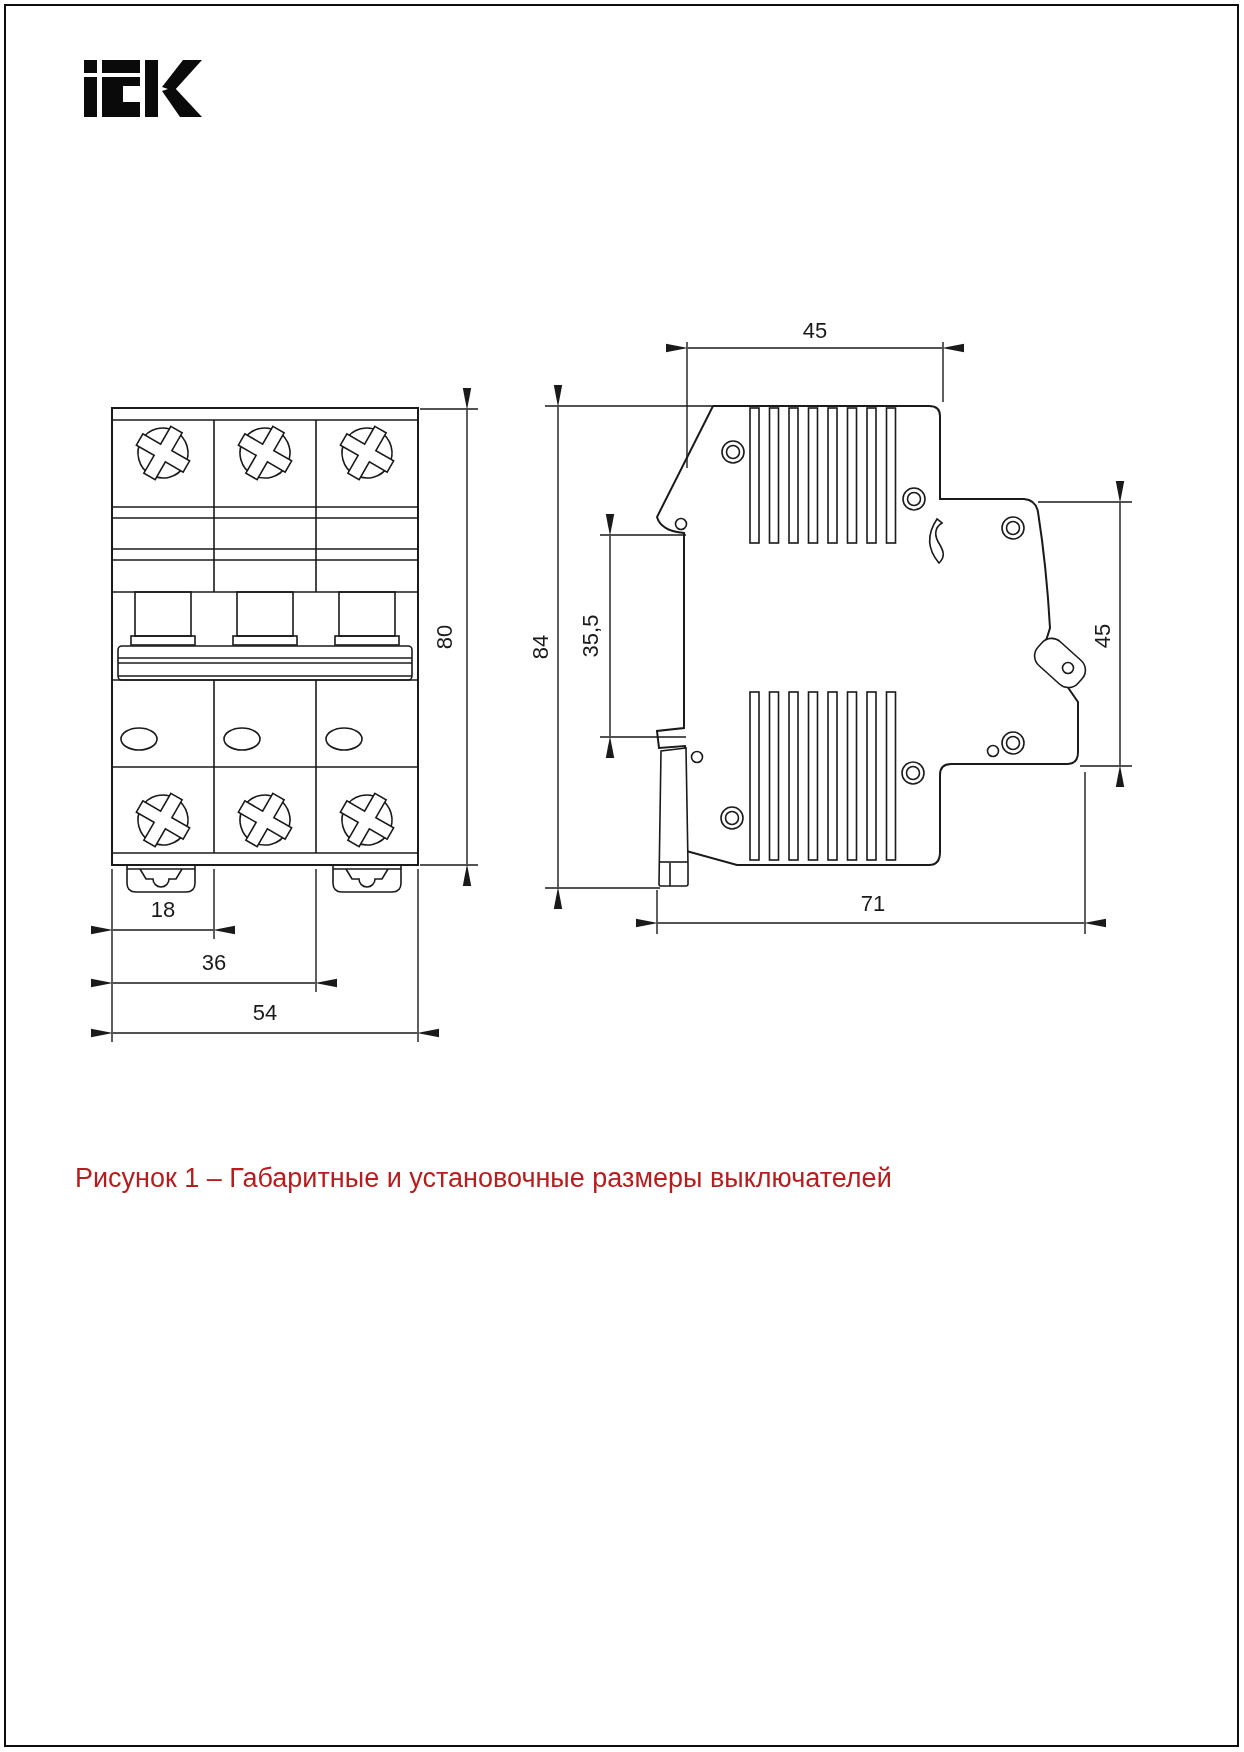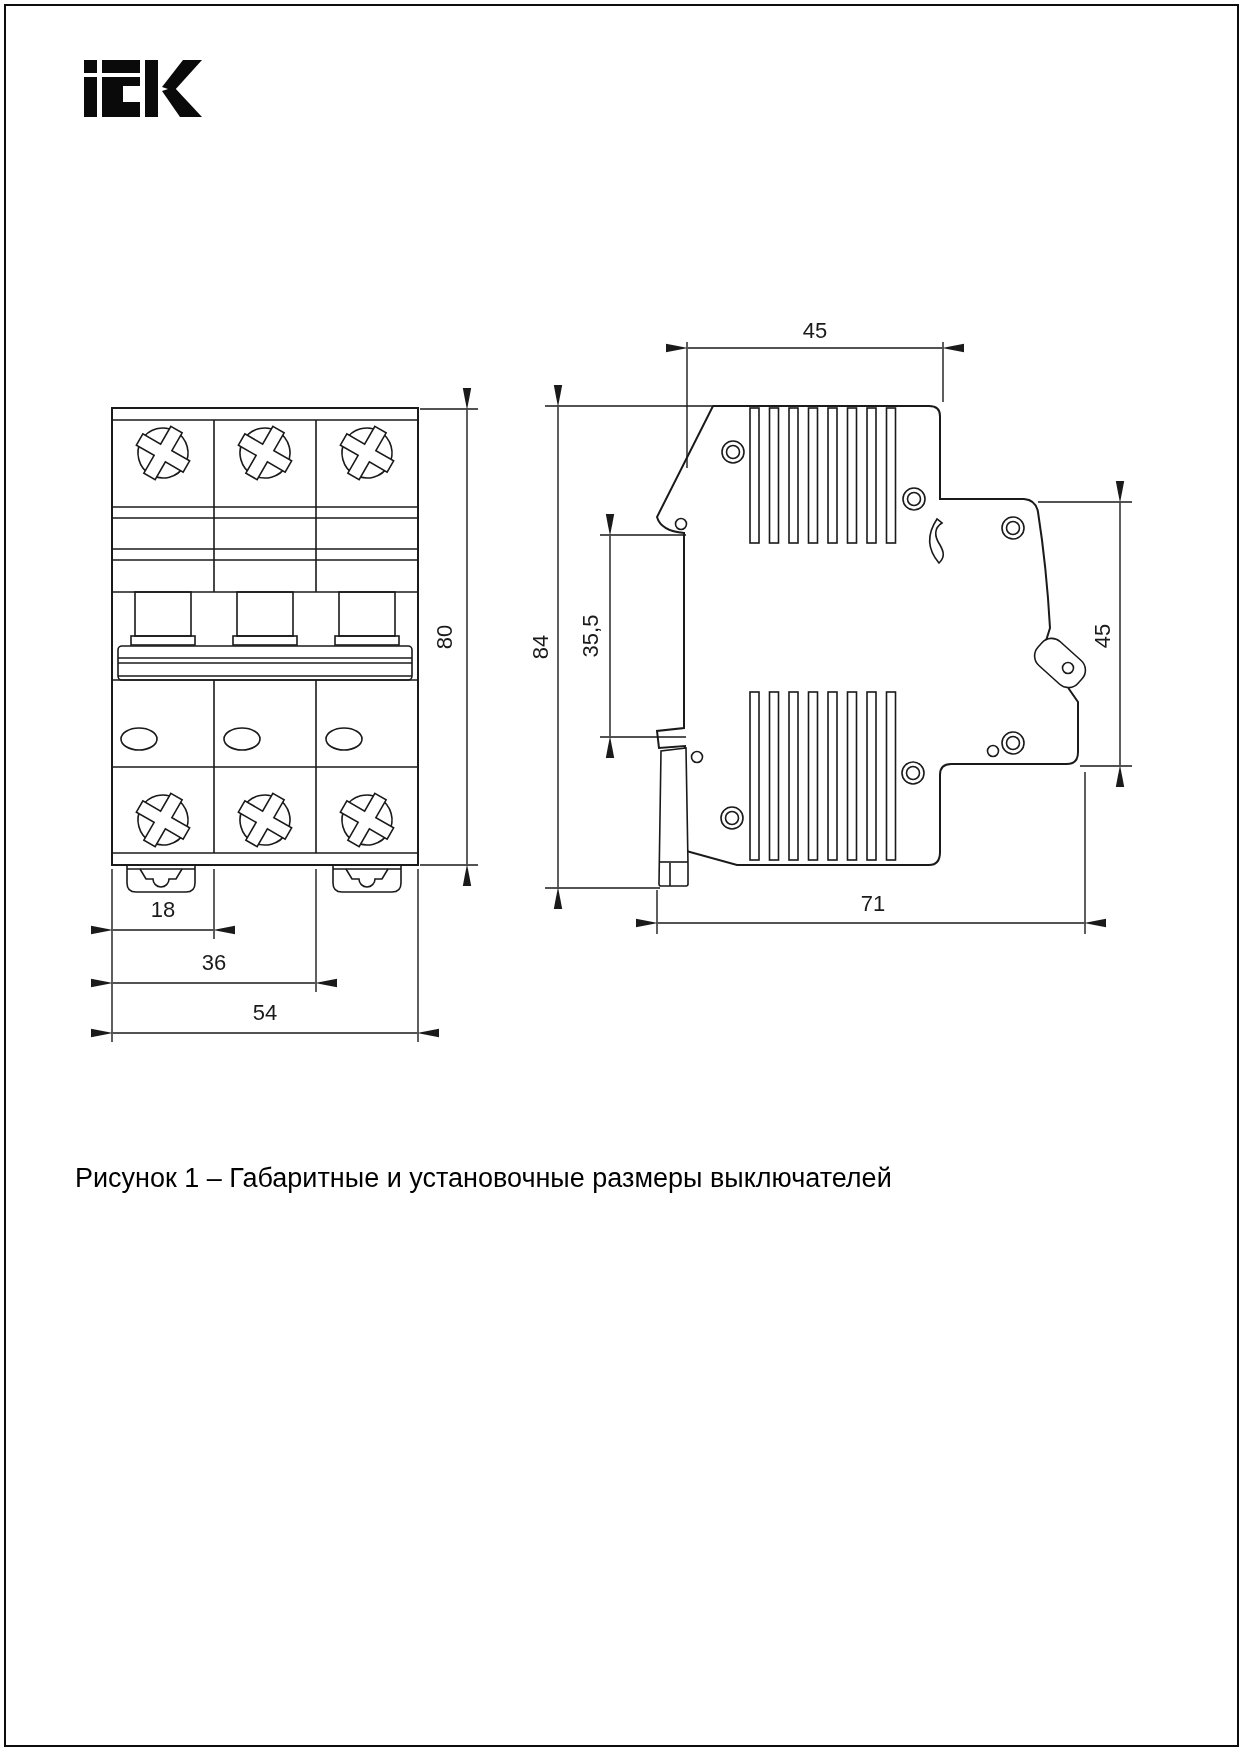--- a/index.html
+++ b/index.html
@@ -16,21 +16,21 @@
     pointer-events:none;
   }
   .logo{
     position:absolute;left:84px;top:60px;width:118px;height:57px;
   }
   .drawing{
     position:absolute;left:0;top:0;width:1244px;height:1752px;
   }
   .caption{
     position:absolute;left:75px;top:1163px;width:1000px;
-    font-size:27px;color:#000000;letter-spacing:0px;
+    font-size:27px;color:#b91c1c;letter-spacing:0px;
   }
   svg text{
     font-family:"Liberation Sans", sans-serif;
     font-size:22px;
     fill:#1a1a1a;
   }
 </style>
 </head>
 <body>
 

